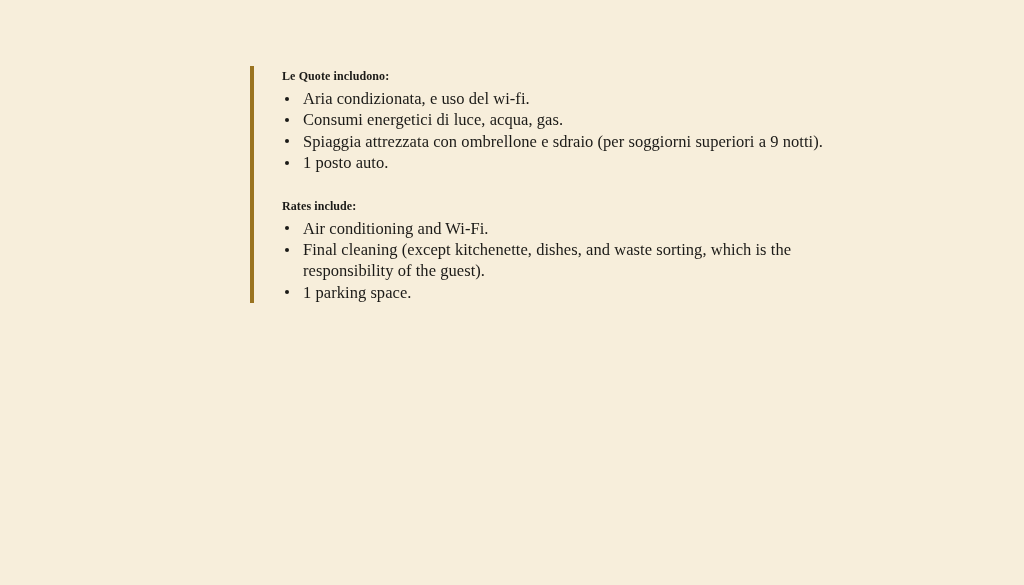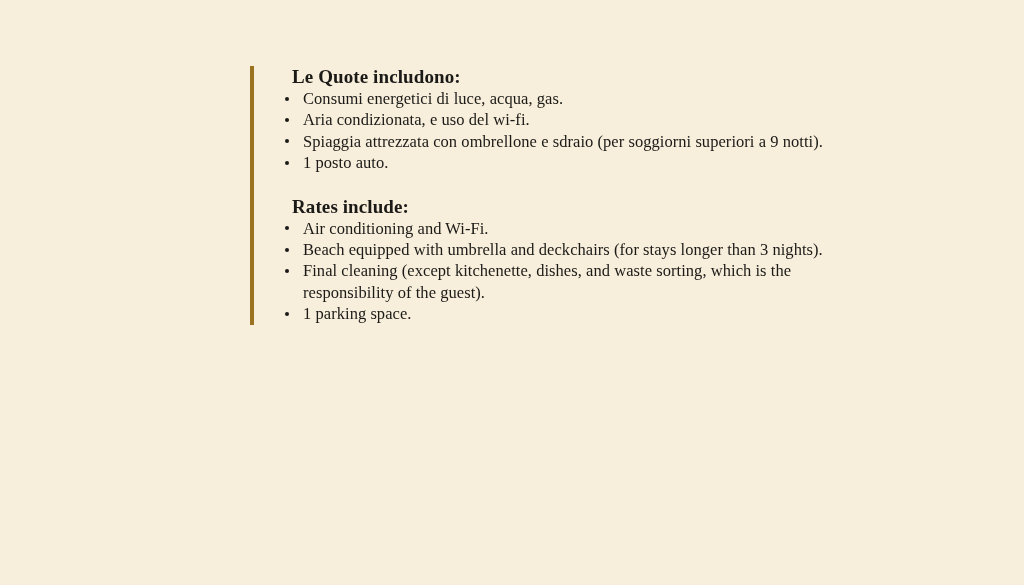--- a/index.html
+++ b/index.html
@@ -30,24 +30,24 @@
     box-sizing: content-box;
   }
   .section {
     margin: 0;
   }
   .section + .section {
     margin-top: 22px;
   }
   .section-heading {
     font-weight: bold;
-    font-size: 19px;
+    font-size: 12px;
     line-height: 21px;
     letter-spacing: 0.1px;
-    margin: 0 0 1px 15px;
+    margin: 0 0 1px 5px;
     color: #1b1a17;
   }
   ul.item-list {
     list-style: none;
     margin: 0;
     padding: 0;
   }
   ul.item-list li {
     position: relative;
     padding-left: 26px;
@@ -70,25 +70,25 @@
 <body>
 
 <div class="slide">
   <div class="content-block">
 
     <div class="section">
       <div class="section-heading">Le Quote includono:</div>
       <ul class="item-list">
         <li>
           <span class="bullet-dot"></span>
-          <span>Consumi energetici di luce, acqua, gas.</span>
+          <span>Aria condizionata, e uso del wi-fi.</span>
         </li>
         <li>
           <span class="bullet-dot"></span>
-          <span>Aria condizionata, e uso del wi-fi.</span>
+          <span>Consumi energetici di luce, acqua, gas.</span>
         </li>
         <li>
           <span class="bullet-dot"></span>
           <span>Spiaggia attrezzata con ombrellone e sdraio (per soggiorni superiori a 9 notti).</span>
         </li>
         <li>
           <span class="bullet-dot"></span>
           <span>1 posto auto.</span>
         </li>
       </ul>
@@ -96,24 +96,20 @@
 
     <div class="section">
       <div class="section-heading">Rates include:</div>
       <ul class="item-list">
         <li>
           <span class="bullet-dot"></span>
           <span>Air conditioning and Wi-Fi.</span>
         </li>
         <li>
           <span class="bullet-dot"></span>
-          <span>Beach equipped with umbrella and deckchairs (for stays longer than 3 nights).</span>
-        </li>
-        <li>
-          <span class="bullet-dot"></span>
           <span>Final cleaning (except kitchenette, dishes, and waste sorting, which is the responsibility of the guest).</span>
         </li>
         <li>
           <span class="bullet-dot"></span>
           <span>1 parking space.</span>
         </li>
       </ul>
     </div>
 
   </div>

